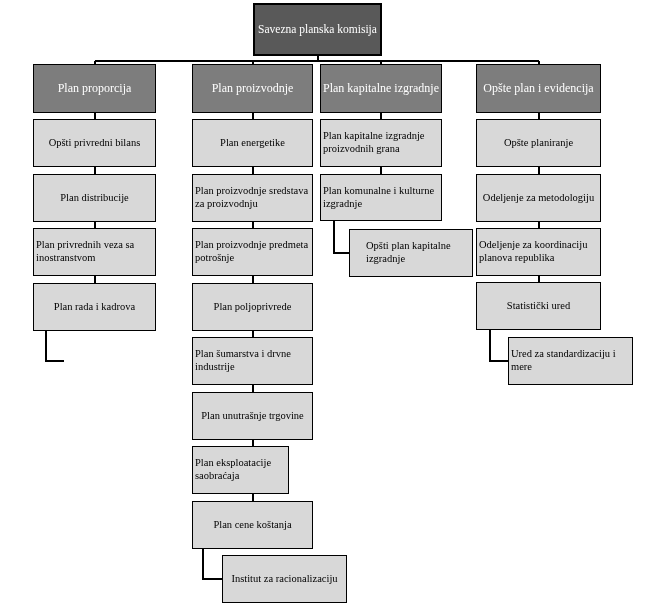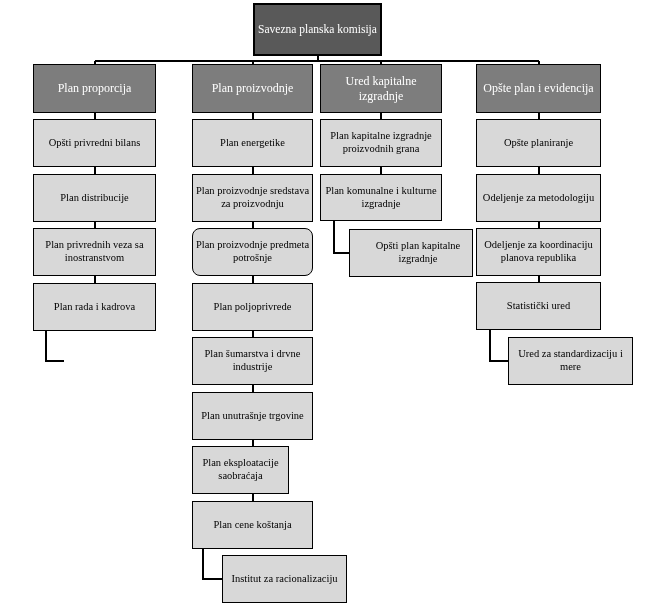--- a/index.html
+++ b/index.html
@@ -4,21 +4,21 @@
 <style>
   html,body{margin:0;padding:0;background:#ffffff;}
   .canvas{
     position:relative;width:662px;height:604px;background:#ffffff;
     font-family:"Liberation Serif","DejaVu Serif",serif;
     overflow:hidden;
   }
   .box{
     position:absolute;box-sizing:border-box;
     display:flex;align-items:center;justify-content:center;
-    text-align:center;line-height:1.2;padding:1px 2px;
+    line-height:1.2;padding:1px 2px;
   }
   .root{
     background:var(--root-fill,#595959);color:var(--text-dark-bg,#fff);
     border:2px solid var(--border,#000);font-size:11.5px;
   }
   .hdr{
     background:var(--header-fill,#7d7d7d);color:var(--text-dark-bg,#fff);
     border:1.5px solid var(--border,#000);font-size:12px;
   }
   .item{
@@ -73,29 +73,29 @@
 
   <div class="box hdr" style="left:33px;top:64px;width:123px;height:49px;">Plan proporcija</div>
   <div class="box item" style="left:33px;top:119px;width:123px;height:48px;">Opšti privredni bilans</div>
   <div class="box item" style="left:33px;top:174px;width:123px;height:48px;">Plan distribucije</div>
   <div class="box item" style="left:33px;top:228px;width:123px;height:48px;">Plan privrednih veza sa inostranstvom</div>
   <div class="box item" style="left:33px;top:283px;width:123px;height:48px;">Plan rada i kadrova</div>
 
   <div class="box hdr" style="left:192px;top:64px;width:121px;height:49px;">Plan proizvodnje</div>
   <div class="box item" style="left:192px;top:119px;width:121px;height:48px;">Plan energetike</div>
   <div class="box item" style="left:192px;top:174px;width:121px;height:48px;">Plan proizvodnje sredstava za proizvodnju</div>
-  <div class="box item" style="left:192px;top:228px;width:121px;height:48px;border-radius:8px;">Plan proizvodnje predmeta potrošnje</div>
+  <div class="box item" style="left:192px;top:228px;width:121px;height:48px;">Plan proizvodnje predmeta potrošnje</div>
   <div class="box item" style="left:192px;top:283px;width:121px;height:48px;">Plan poljoprivrede</div>
   <div class="box item" style="left:192px;top:337px;width:121px;height:48px;">Plan šumarstva i drvne industrije</div>
   <div class="box item" style="left:192px;top:392px;width:121px;height:48px;">Plan unutrašnje trgovine</div>
   <div class="box item" style="left:192px;top:446px;width:97px;height:48px;">Plan eksploatacije saobraćaja</div>
   <div class="box item" style="left:192px;top:501px;width:121px;height:48px;">Plan cene koštanja</div>
   <div class="box item" style="left:222px;top:555px;width:125px;height:48px;">Institut za racionalizaciju</div>
 
-  <div class="box hdr" style="left:320px;top:64px;width:122px;height:49px;">Ured kapitalne izgradnje</div>
+  <div class="box hdr" style="left:320px;top:64px;width:122px;height:49px;">Plan kapitalne izgradnje</div>
   <div class="box item" style="left:320px;top:119px;width:122px;height:48px;">Plan kapitalne izgradnje proizvodnih grana</div>
   <div class="box item" style="left:320px;top:174px;width:122px;height:47px;">Plan komunalne i kulturne izgradnje</div>
   <div class="box item" style="left:349px;top:229px;width:124px;height:48px;padding-left:16px;">Opšti plan kapitalne izgradnje</div>
 
   <div class="box hdr" style="left:476px;top:64px;width:125px;height:49px;">Opšte plan i evidencija</div>
   <div class="box item" style="left:476px;top:119px;width:125px;height:48px;">Opšte planiranje</div>
   <div class="box item" style="left:476px;top:174px;width:125px;height:48px;">Odeljenje za metodologiju</div>
   <div class="box item" style="left:476px;top:228px;width:125px;height:48px;">Odeljenje za koordinaciju planova republika</div>
   <div class="box item" style="left:476px;top:282px;width:125px;height:48px;">Statistički ured</div>
   <div class="box item" style="left:508px;top:337px;width:125px;height:48px;">Ured za standardizaciju i mere</div>

